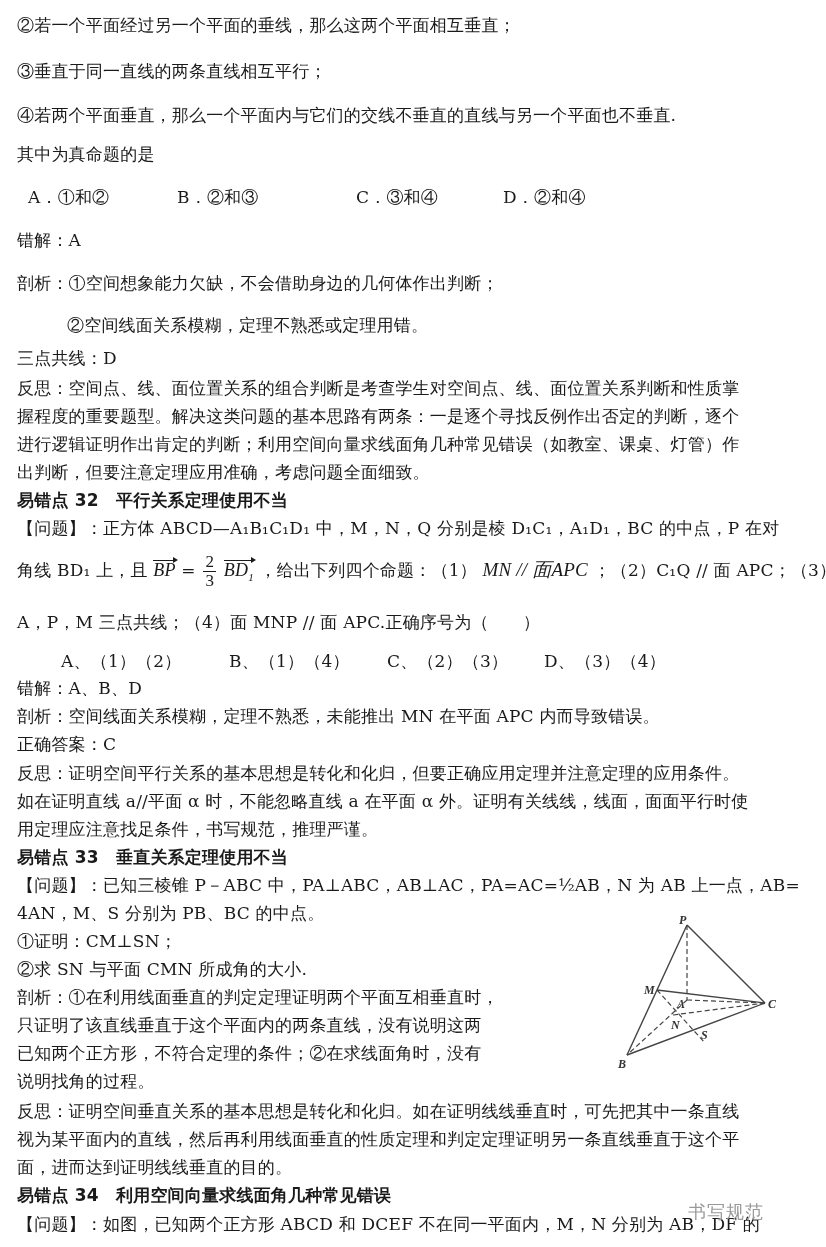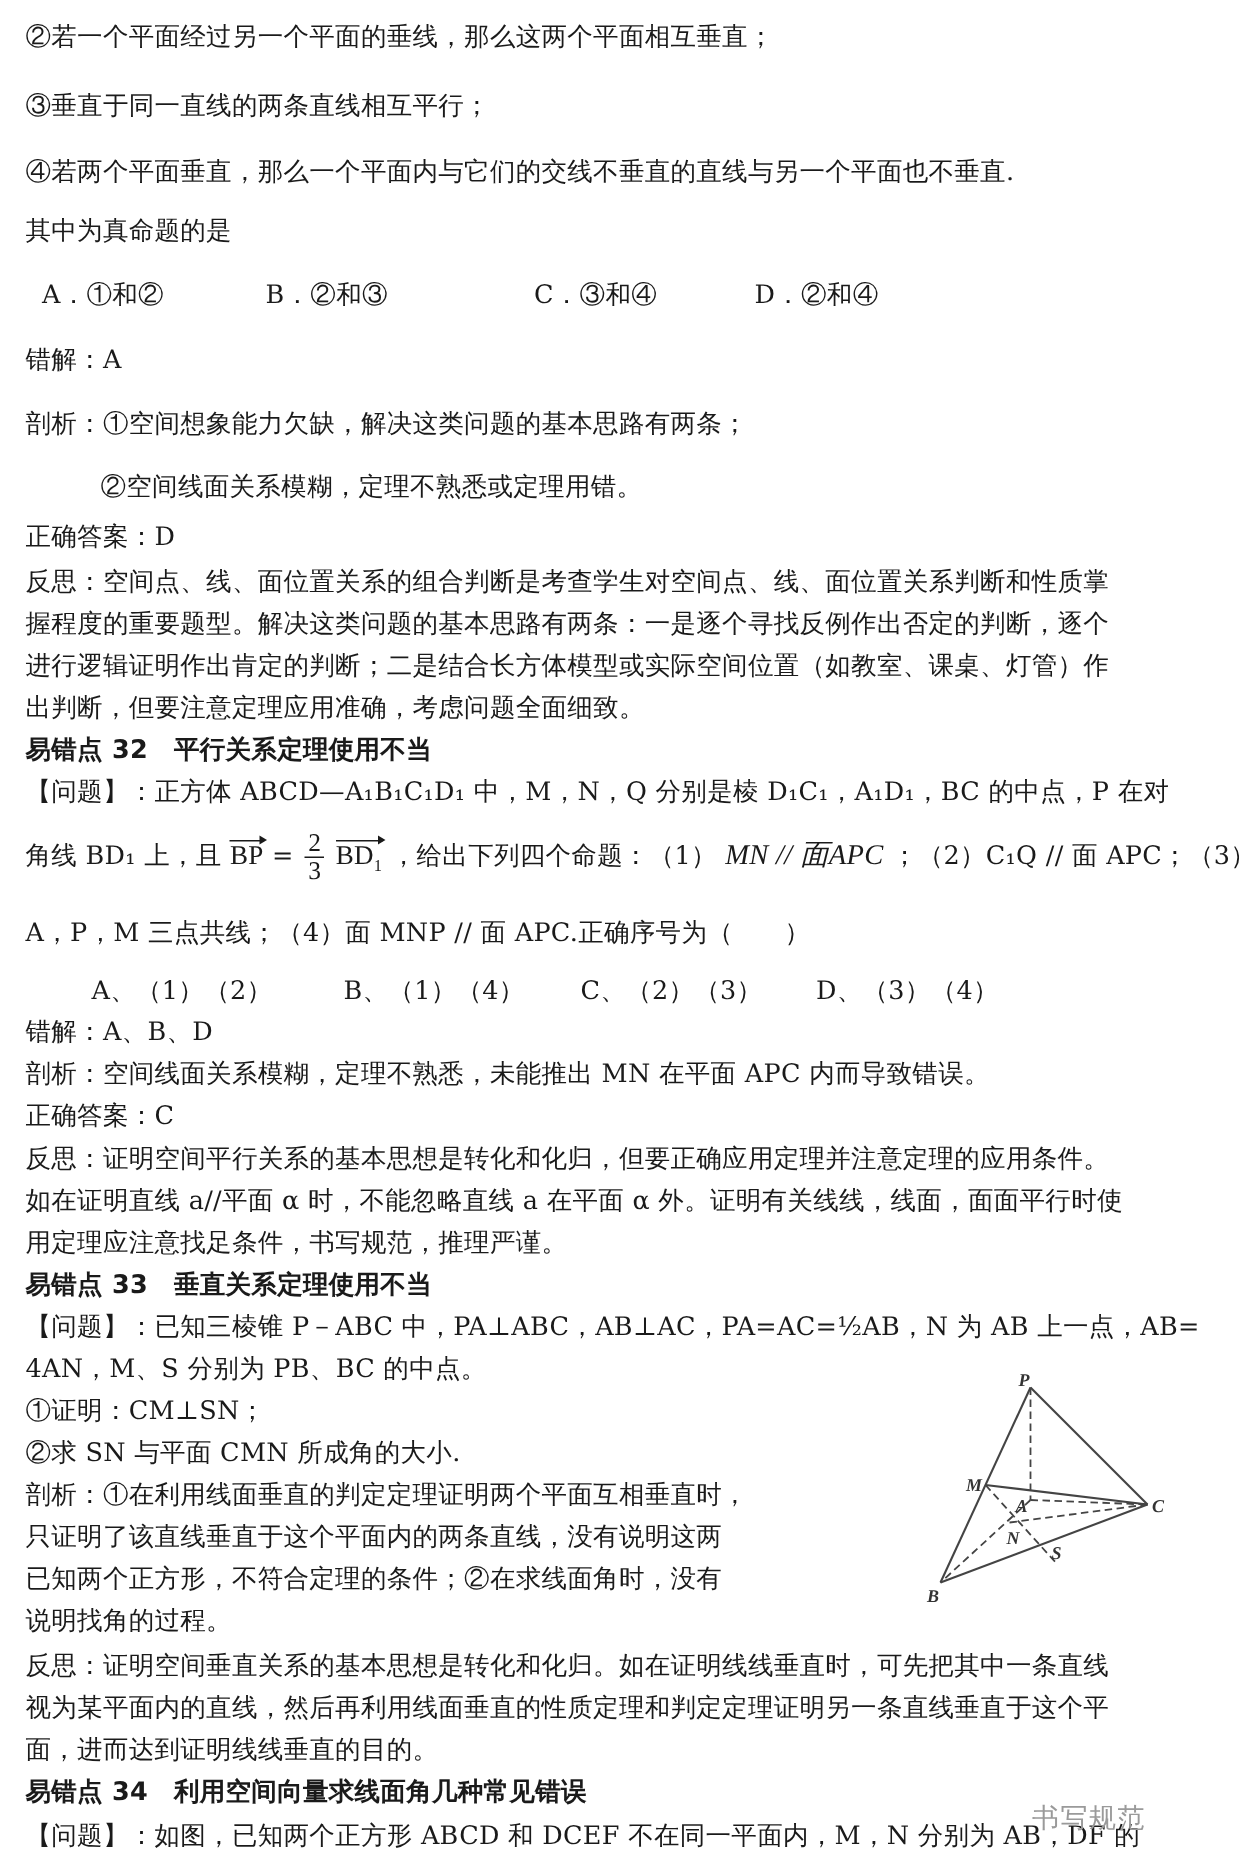--- a/index.html
+++ b/index.html
@@ -10,47 +10,47 @@
   }
   .line { position: absolute; left: 17px; white-space: nowrap; line-height: 22px; letter-spacing: 0.2px; }
   .indent { left: 67px; }
   .indent2 { left: 50px; }
   .bold { font-weight: bold; font-family: "DejaVu Sans", "Liberation Sans", sans-serif; }
   .opt { display: inline-block; margin-left: 11px; }
   .it { font-style: italic; font-family: "Liberation Serif", serif; font-size: 19px; }
   .frac { display: inline-block; vertical-align: middle; text-align: center; margin: 0 2px; font-family: "Liberation Serif", serif; font-size: 17px; }
   .frac span { display: block; line-height: 18px; }
   .frac .num { border-bottom: 1px solid #1a1a1a; padding: 0 2px; }
-  .vec { display: inline-block; border-top: 1px solid #1a1a1a; font-family: "Liberation Serif", serif; font-size: 18px; line-height: 18px; position: relative; }
+  .vec { display: inline-block; border-top: 1px solid #1a1a1a; font-style: italic; font-family: "Liberation Serif", serif; font-size: 18px; line-height: 18px; position: relative; }
   .vec::after { content: ""; position: absolute; right: -2px; top: -4px; border-left: 5px solid #1a1a1a; border-top: 3px solid transparent; border-bottom: 3px solid transparent; }
   sub { font-size: 11px; }
   .watermark { position: absolute; left: 688px; top: 1200px; font-family: "DejaVu Sans", sans-serif; font-size: 18px; color: #9a9a9a; letter-spacing: 1px; }
   .figure { position: absolute; left: 615px; top: 915px; width: 180px; height: 160px; }
   .figure text { font-family: "Liberation Serif", serif; font-style: italic; font-weight: bold; font-size: 12px; fill: #333; }
 </style>
 </head>
 <body>
 
 <div>
 
   <div class="line" style="top:14px">②若一个平面经过另一个平面的垂线，那么这两个平面相互垂直；</div>
   <div class="line" style="top:60px">③垂直于同一直线的两条直线相互平行；</div>
   <div class="line" style="top:104px">④若两个平面垂直，那么一个平面内与它们的交线不垂直的直线与另一个平面也不垂直.</div>
 
   <div class="line" style="top:143px">其中为真命题的是</div>
   <div class="line" style="top:186px">
     <span class="opt" style="width:138px">A．①和②</span><span class="opt" style="width:168px">B．②和③</span><span class="opt" style="width:136px">C．③和④</span><span class="opt">D．②和④</span>
   </div>
   <div class="line" style="top:229px">错解：A</div>
-  <div class="line" style="top:272px">剖析：①空间想象能力欠缺，解决这类问题的基本思路有两条；</div>
+  <div class="line" style="top:272px">剖析：①空间想象能力欠缺，不会借助身边的几何体作出判断；</div>
   <div class="line indent" style="top:314px">②空间线面关系模糊，定理不熟悉或定理用错。</div>
-  <div class="line" style="top:347px">正确答案：D</div>
+  <div class="line" style="top:347px">三点共线：D</div>
   <div class="line" style="top:377px">反思：空间点、线、面位置关系的组合判断是考查学生对空间点、线、面位置关系判断和性质掌</div>
   <div class="line" style="top:405px">握程度的重要题型。解决这类问题的基本思路有两条：一是逐个寻找反例作出否定的判断，逐个</div>
-  <div class="line" style="top:433px">进行逻辑证明作出肯定的判断；二是结合长方体模型或实际空间位置（如教室、课桌、灯管）作</div>
+  <div class="line" style="top:433px">进行逻辑证明作出肯定的判断；利用空间向量求线面角几种常见错误（如教室、课桌、灯管）作</div>
   <div class="line" style="top:461px">出判断，但要注意定理应用准确，考虑问题全面细致。</div>
 
   <div class="line bold" style="top:489px">易错点 32　平行关系定理使用不当</div>
   <div class="line" style="top:517px">【问题】：正方体 ABCD—A₁B₁C₁D₁ 中，M，N，Q 分别是棱 D₁C₁，A₁D₁，BC 的中点，P 在对</div>
   <div class="line" style="top:553px">
     <span>角线 BD₁ 上，且</span>
     <span class="vec">BP</span>
     <span> = </span>
     <span class="frac"><span class="num">2</span><span>3</span></span>
     <span class="vec"><span>BD</span><sub>1</sub></span>

